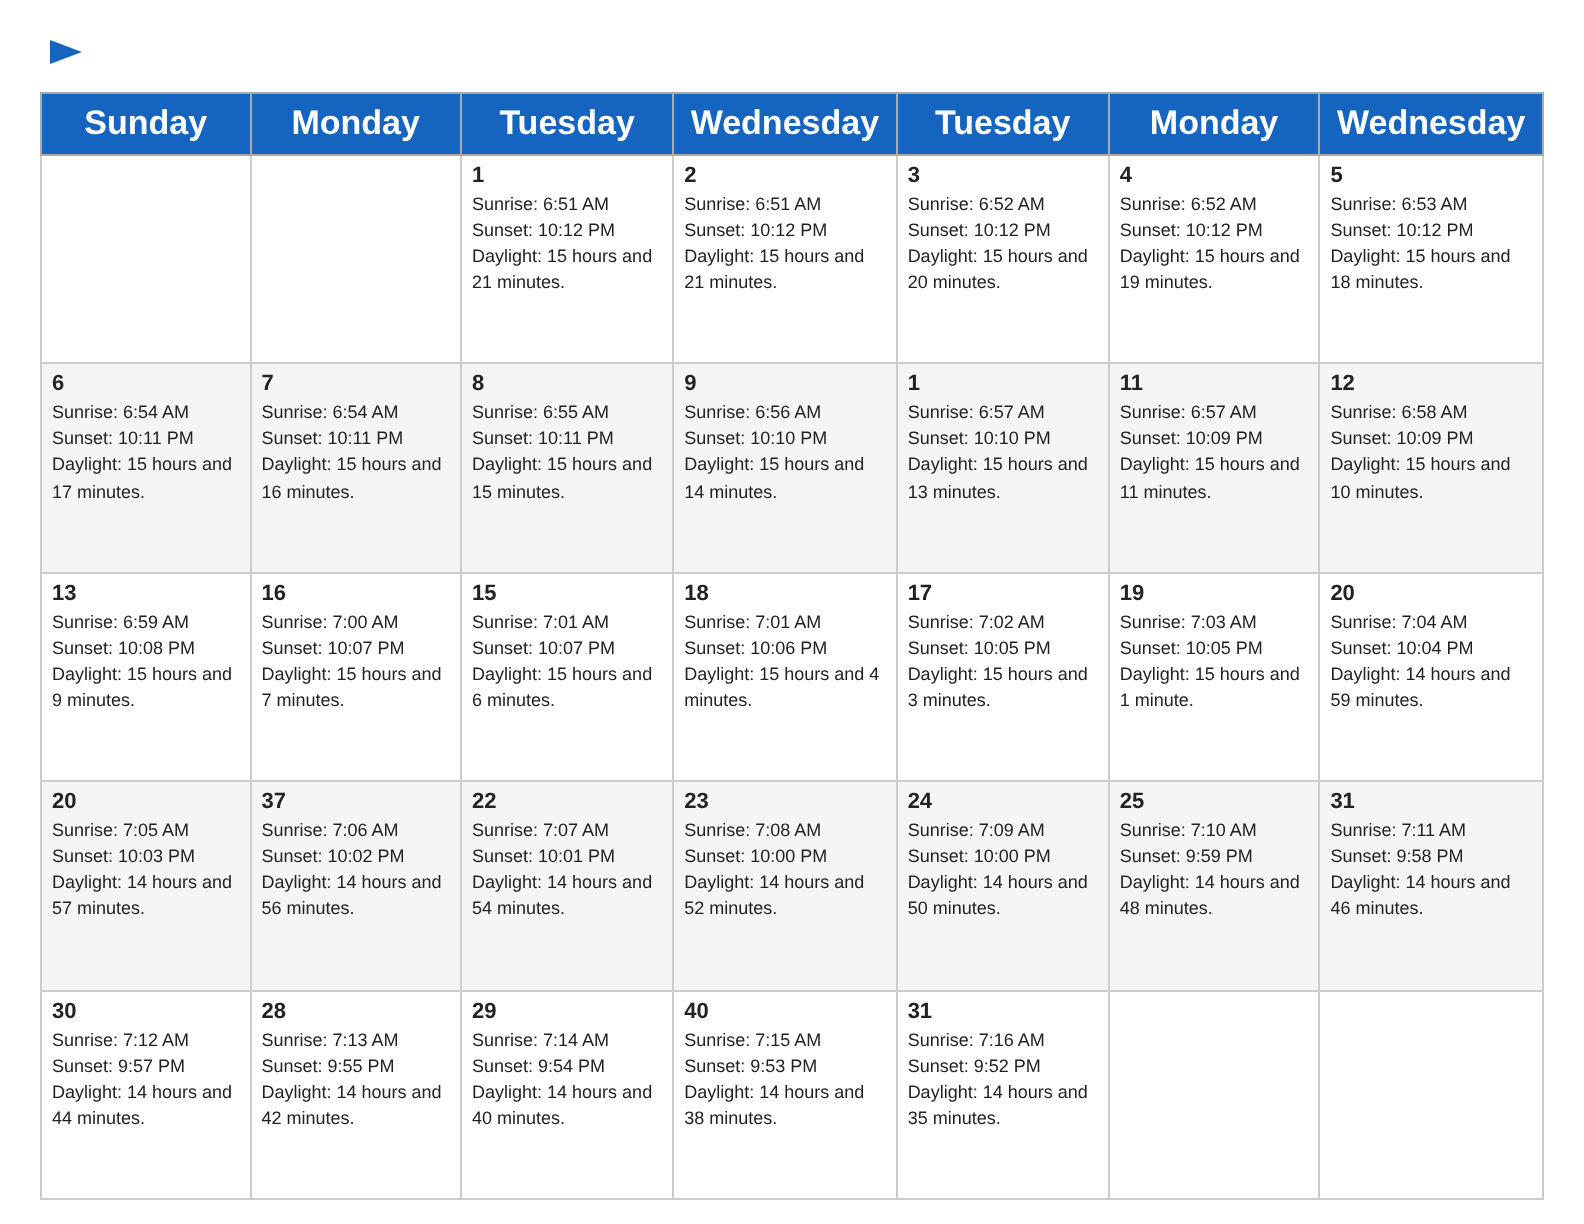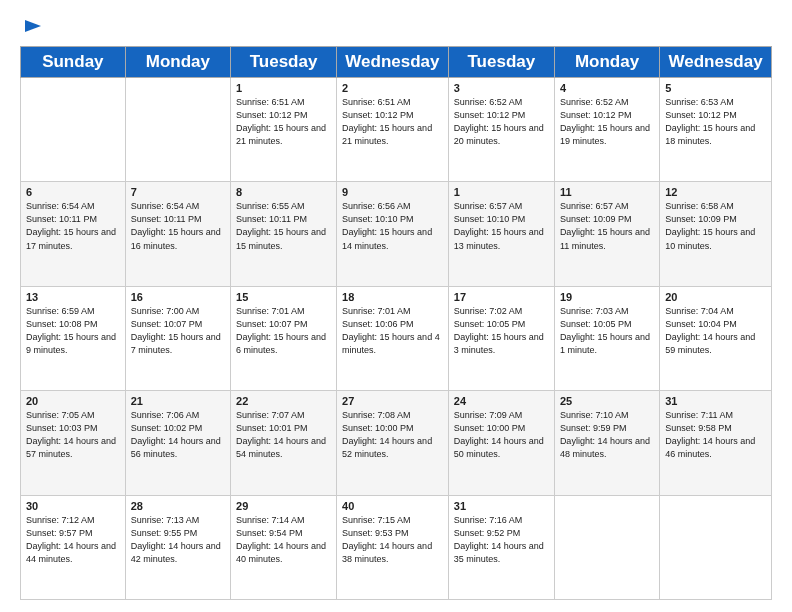--- a/index.html
+++ b/index.html
@@ -202,29 +202,29 @@
             <span class="day-number">20</span>
             <div class="day-info">Sunrise: 7:04 AM<br>Sunset: 10:04 PM<br>Daylight: 14 hours and 59 minutes.</div>
           </td>
         </tr>
         <tr>
           <td>
             <span class="day-number">20</span>
             <div class="day-info">Sunrise: 7:05 AM<br>Sunset: 10:03 PM<br>Daylight: 14 hours and 57 minutes.</div>
           </td>
           <td>
-            <span class="day-number">21</span>
+            <span class="day-number">37</span>
             <div class="day-info">Sunrise: 7:06 AM<br>Sunset: 10:02 PM<br>Daylight: 14 hours and 56 minutes.</div>
           </td>
           <td>
             <span class="day-number">22</span>
             <div class="day-info">Sunrise: 7:07 AM<br>Sunset: 10:01 PM<br>Daylight: 14 hours and 54 minutes.</div>
           </td>
           <td>
-            <span class="day-number">27</span>
+            <span class="day-number">23</span>
             <div class="day-info">Sunrise: 7:08 AM<br>Sunset: 10:00 PM<br>Daylight: 14 hours and 52 minutes.</div>
           </td>
           <td>
             <span class="day-number">24</span>
             <div class="day-info">Sunrise: 7:09 AM<br>Sunset: 10:00 PM<br>Daylight: 14 hours and 50 minutes.</div>
           </td>
           <td>
             <span class="day-number">25</span>
             <div class="day-info">Sunrise: 7:10 AM<br>Sunset: 9:59 PM<br>Daylight: 14 hours and 48 minutes.</div>
           </td>

